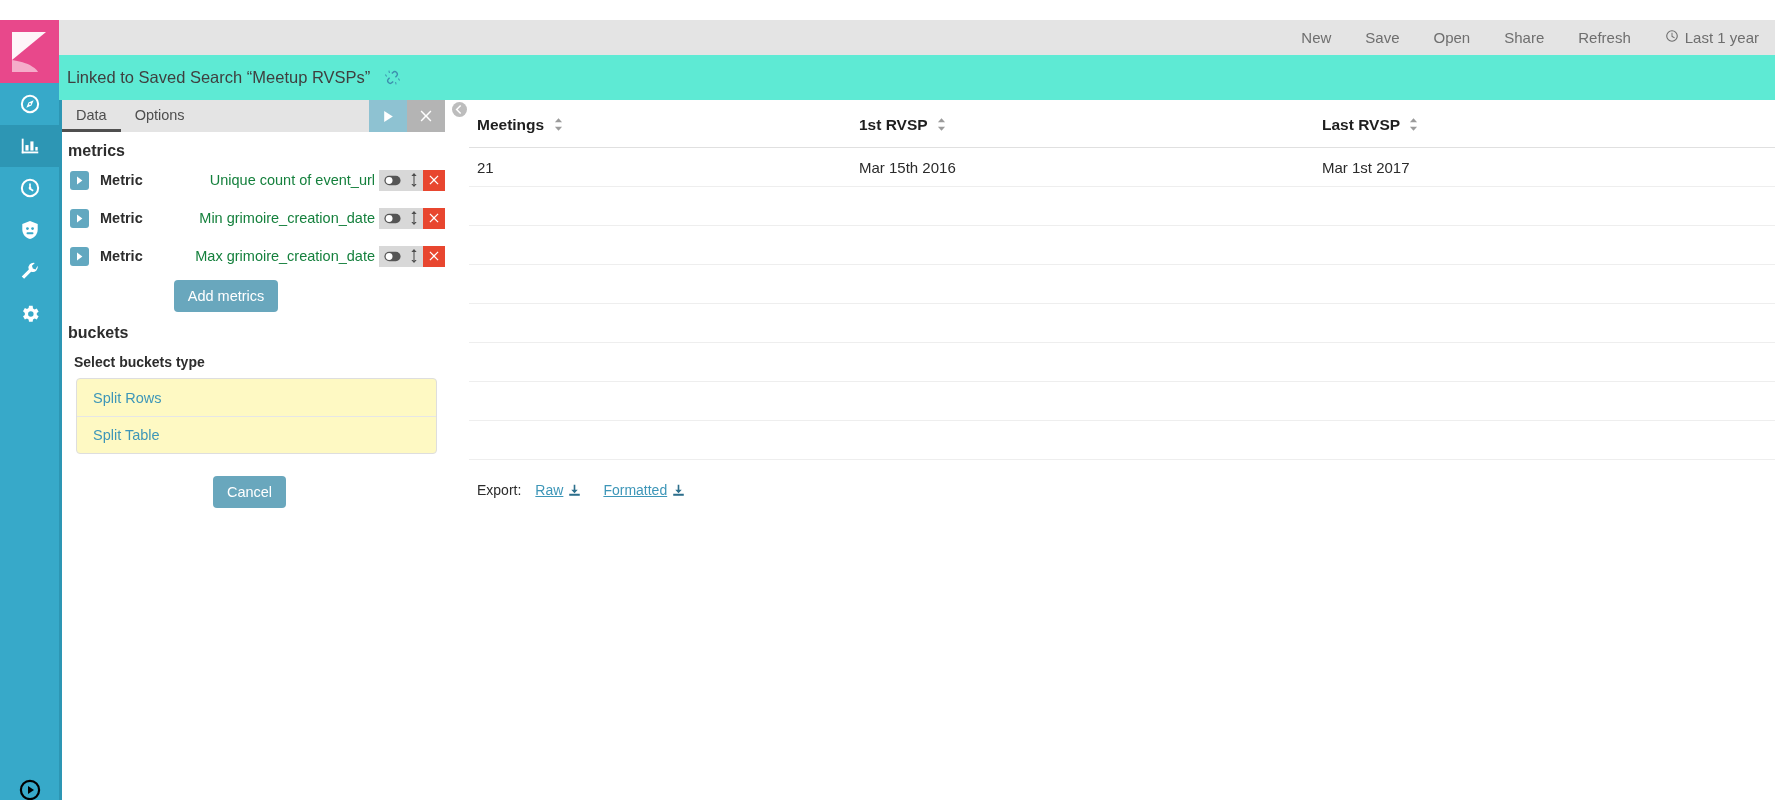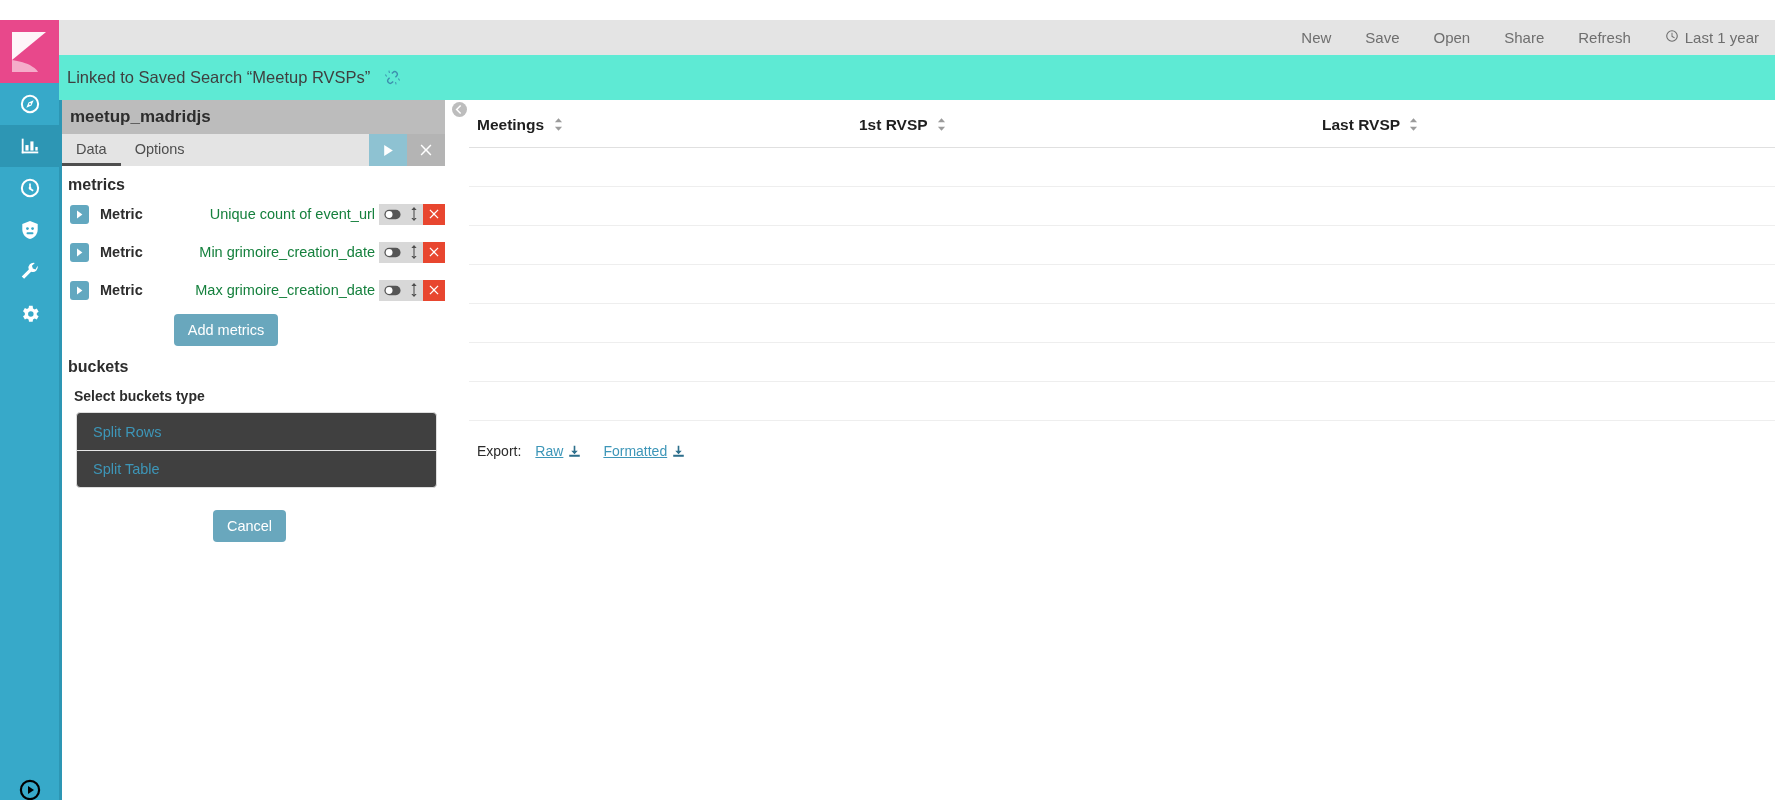--- a/index.html
+++ b/index.html
@@ -135,21 +135,21 @@
     font-size: 14.5px; font-family: "Liberation Sans", sans-serif;
     padding: 8px 14px; cursor: pointer;
   }
 
   .bucket-sub {
     font-size: 14px; font-weight: bold; color: #2d2d2d;
     padding: 6px 0 8px 12px;
   }
   .bucket-list {
     margin: 0 8px 0 14px; border: 1px solid #dedede; border-radius: 4px;
-    background: #404040;
+    background: #fef9c3;
   }
   .bucket-opt {
     height: 37px; display: flex; align-items: center; padding-left: 16px;
     font-size: 14.5px; color: #3d96b8; cursor: pointer;
   }
   .bucket-opt + .bucket-opt { border-top: 1px solid #e6e6e6; }
   .cancel-wrap { display: flex; justify-content: center; margin-top: 22px; padding-right: 8px; }
 
   
   .collapse-handle {
@@ -288,21 +288,20 @@
         <rect x="2.1" y="7.4" width="1.4" height="3.3" transform="rotate(-30 2.8 9)"></rect>
         <rect x="6.6" y="2.4" width="1.4" height="3.3" transform="rotate(-12 7.3 4)"></rect>
         <rect x="20.5" y="13.3" width="1.4" height="3.3" transform="rotate(-30 21.2 15)"></rect>
         <rect x="16.0" y="18.3" width="1.4" height="3.3" transform="rotate(-12 16.7 20)"></rect>
       </svg>
     </span>
   </div>
 
   <div class="editor">
 
-    <div class="editor-title">meetup_madridjs</div>
 
     <div class="editor-tabs">
       <div class="tab active">Data</div>
       <div class="tab">Options</div>
       <div class="tab-actions">
         <div class="btn-apply">
           <svg width="13" height="13" viewBox="0 0 12 12" fill="#ffffff">
               <path d="M2 1l8 5-8 5z"></path>
             </svg>
         </div>
@@ -457,20 +456,25 @@
             <span class="sorter">
               <svg width="9" height="13" viewBox="0 0 10 14" fill="#9b9b9b">
                 <path d="M5 0l4 4.6H1zM5 14l4-4.6H1z"></path>
               </svg>
             </span>
           </th>
         </tr>
       </thead>
       <tbody>
         <tr>
+          <td>21</td>
+          <td>Mar 15th 2016</td>
+          <td>Mar 1st 2017</td>
+        </tr>
+        <tr>
           <td class="blank"></td>
           <td class="blank"></td>
           <td class="blank"></td>
         </tr>
         <tr>
           <td class="blank"></td>
           <td class="blank"></td>
           <td class="blank"></td>
         </tr>
         <tr>

